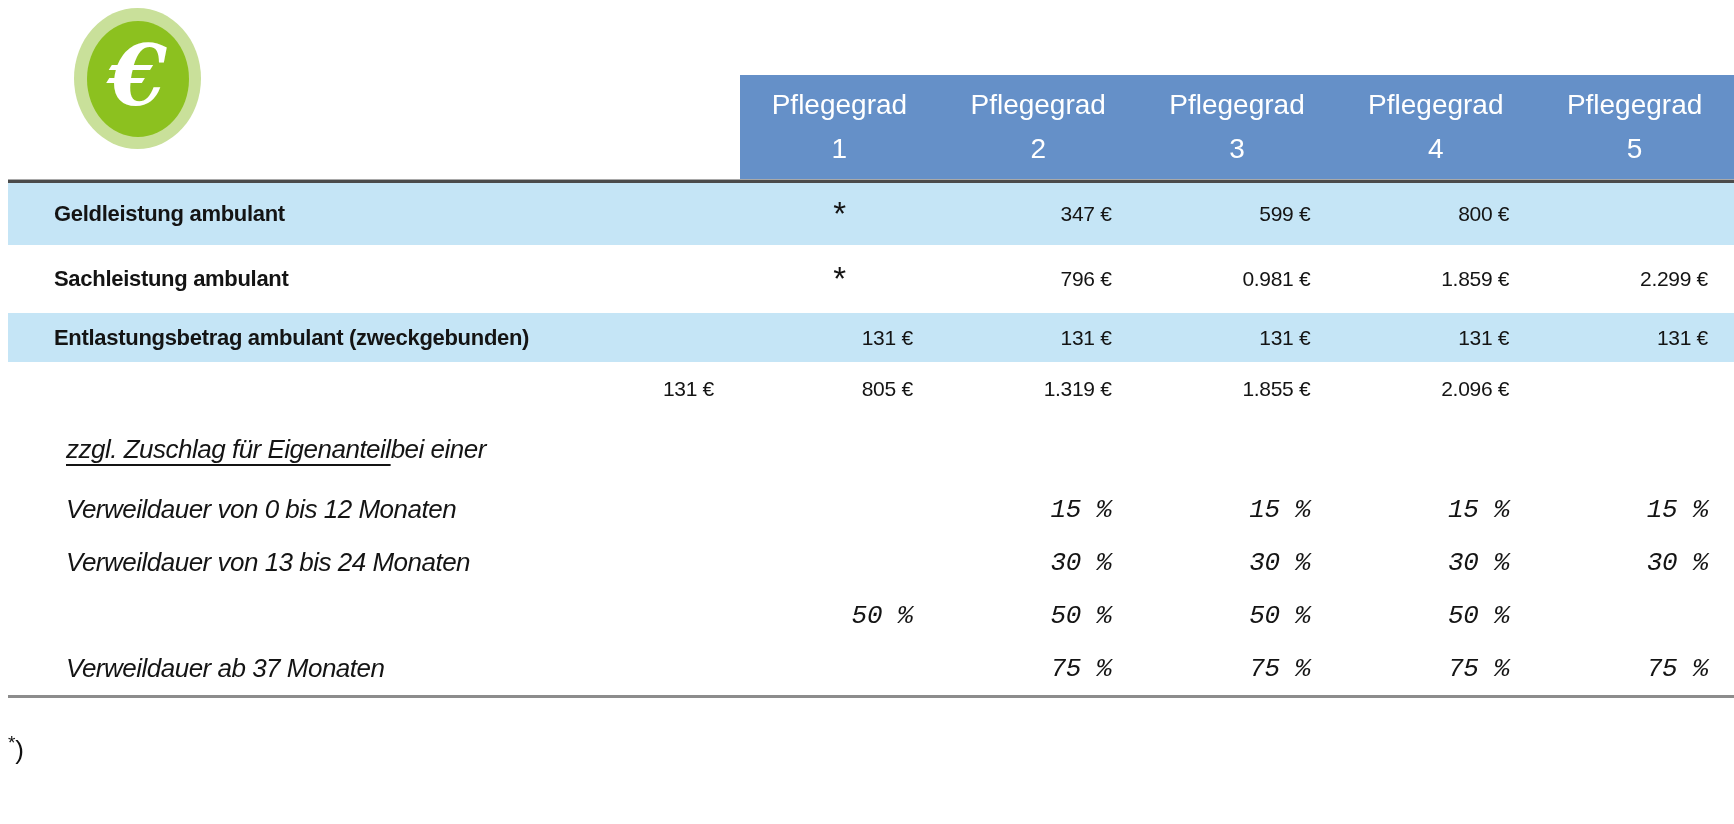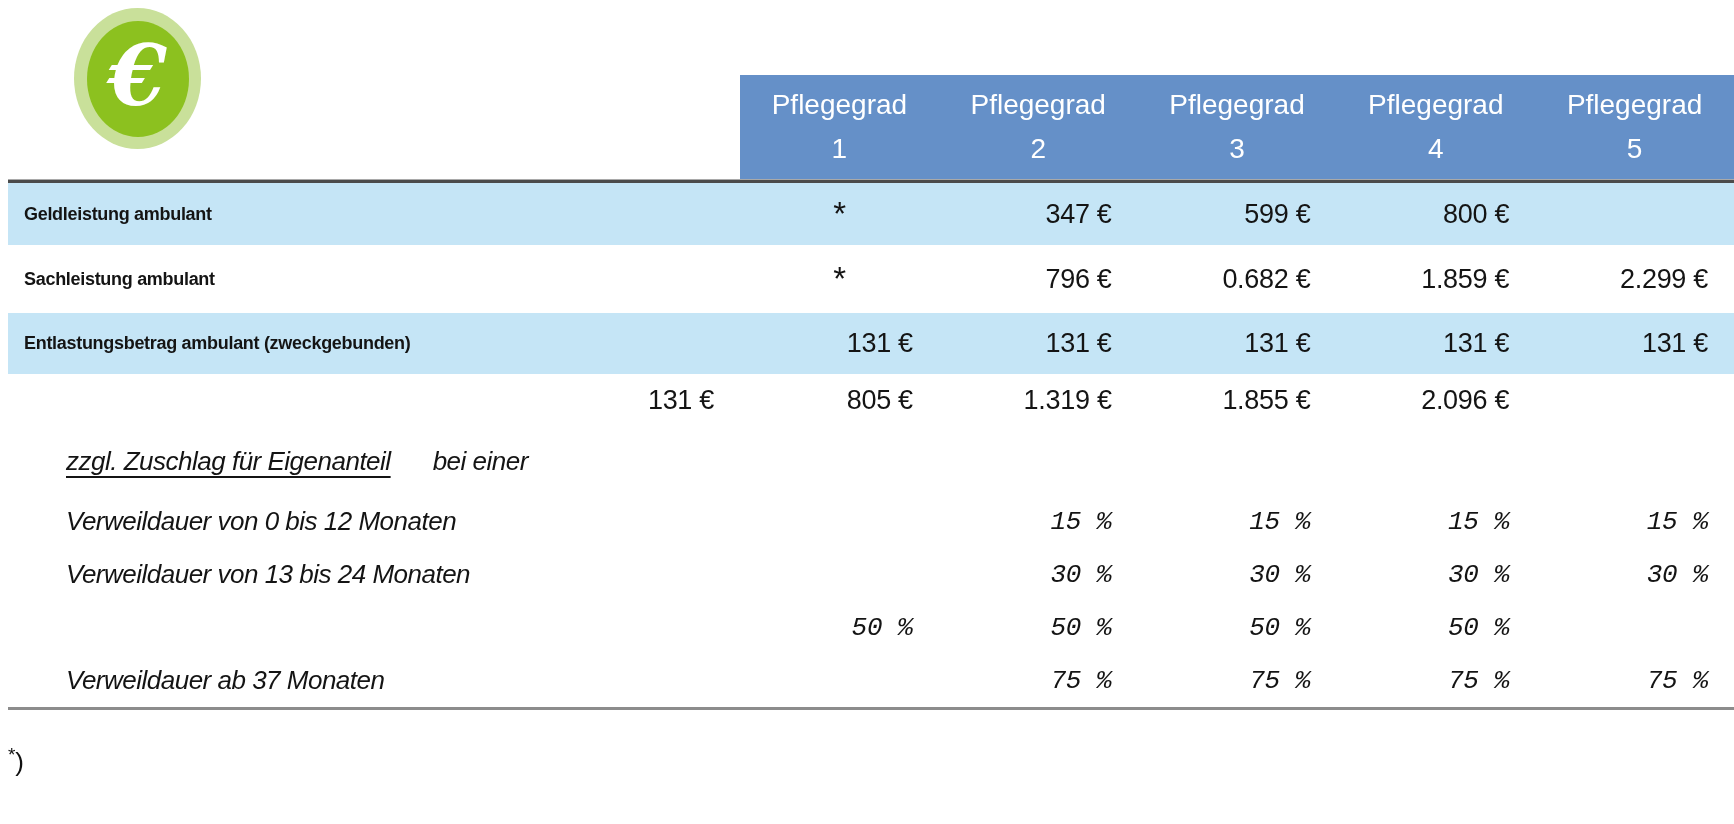--- a/index.html
+++ b/index.html
@@ -24,30 +24,30 @@
     display:flex; flex-direction:column; justify-content:center; }
   .hcell .h-line1 { line-height:44px; }
   .hcell .h-line2 { line-height:44px; }
 
   .topline { height:4px; background:#4b4b4b; border-top:1px solid #a9a9a9; box-sizing:border-box; }
   .bottomline { height:3px; background:#8c8c8c; }
 
   .row { }
   .row.blue { background:#c5e5f6; }
   .cell { display:flex; align-items:center; }
-  .label { padding-left:16px; font-weight:bold; font-size:18px; letter-spacing:-0.3px; }
-  .val { justify-content:flex-end; padding-right:26px; font-size:27px; letter-spacing:-0.3px; }
+  .label { padding-left:46px; font-weight:bold; font-size:22px; letter-spacing:-0.3px; }
+  .val { justify-content:flex-end; padding-right:26px; font-size:21px; letter-spacing:-0.3px; }
   .star { justify-content:center; font-size:33px; padding-right:0; }
 
   .row.sub .label { font-weight:normal; font-style:italic; font-size:26px;
-    padding-left:58px; letter-spacing:-0.5px;gap:42px; }
+    padding-left:58px; letter-spacing:-0.5px; }
   .row.sub .val { font-style:italic; font-size:26px;font-family:Liberation Mono, monospace; }
   .ul { text-decoration:underline; text-decoration-thickness:2px; text-underline-offset:6px; }
 
-  .h62{height:62px} .h64{height:68px} .h65{height:61px} .h53{height:53px}
+  .h62{height:62px} .h64{height:68px} .h65{height:49px} .h53{height:53px}
 
   
   .footnote { display:flex; margin-top:26px; font-size:26px; letter-spacing:-0.2px; color:#101010; }
   .fn-marker { flex:none; width:34px; line-height:38px; }
   .fn-marker sup { font-size:19px; }
   .fn-text .fn-line { line-height:38px; white-space:nowrap; }
 </style>
 </head>
 <body>
 
@@ -92,21 +92,21 @@
       <div class="cell val star">*</div>
       <div class="cell val">347 €</div>
       <div class="cell val">599 €</div>
       <div class="cell val">800 €</div>
     </div>
 
     <div class="grid row h64">
       <div class="cell label">Sachleistung ambulant</div>
       <div class="cell val star">*</div>
       <div class="cell val">796 €</div>
-      <div class="cell val">0.682 €</div>
+      <div class="cell val">0.981 €</div>
       <div class="cell val">1.859 €</div>
       <div class="cell val">2.299 €</div>
     </div>
 
     <div class="grid row blue h65">
       <div class="cell label">Entlastungsbetrag ambulant (zweckgebunden)</div>
       <div class="cell val">131 €</div>
       <div class="cell val">131 €</div>
       <div class="cell val">131 €</div>
       <div class="cell val">131 €</div>

